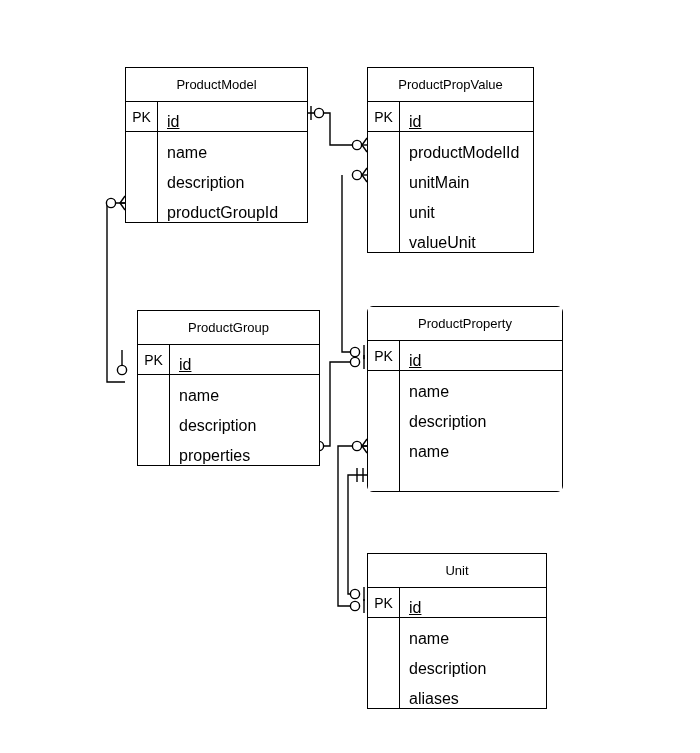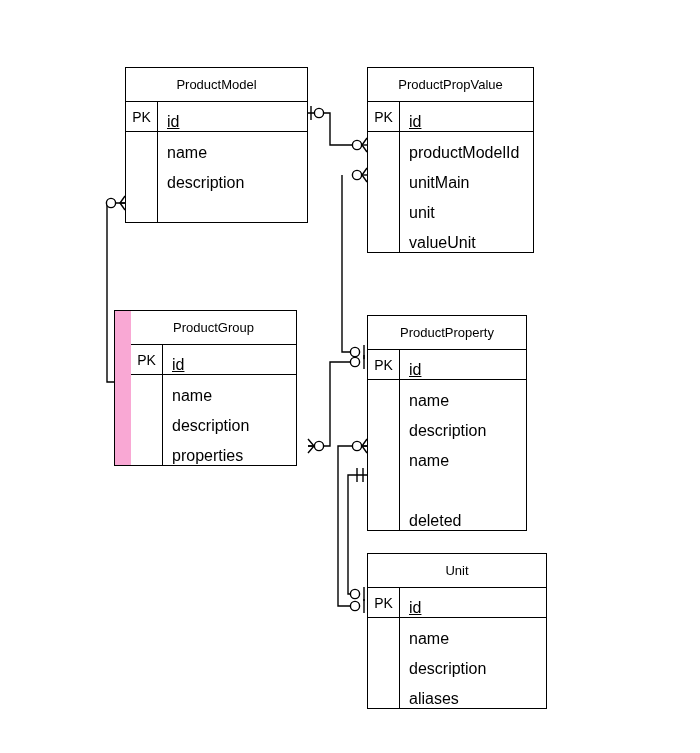--- a/index.html
+++ b/index.html
@@ -166,20 +166,21 @@
     <div class="row">
       <div class="row-key"></div>
       <div class="row-name">name</div>
     </div>
     <div class="row">
       <div class="row-key"></div>
       <div class="row-name">description</div>
     </div>
     <div class="row">
       <div class="row-key"></div>
+      <div class="row-name">productGroupId</div>
     </div>
   </div>
 
   <div class="entity" style="left:367px; top:67px; width:167px;">
     <div class="entity-header">ProductPropValue</div>
     <div class="row pk-row">
       <div class="row-key">PK</div>
       <div class="row-name underline">
           <span>id</span>
         </div>
@@ -195,21 +196,21 @@
     <div class="row">
       <div class="row-key"></div>
       <div class="row-name">unit</div>
     </div>
     <div class="row">
       <div class="row-key"></div>
       <div class="row-name">valueUnit</div>
     </div>
   </div>
 
-  <div class="entity" style="left:114px; top:310px; width:183px;padding-left:16px;">
+  <div class="entity" style="left:137px; top:310px; width:183px;">
     <div class="entity-header">ProductGroup</div>
     <div class="row pk-row">
       <div class="row-key">PK</div>
       <div class="row-name underline">
           <span>id</span>
         </div>
     </div>
     <div class="row">
       <div class="row-key"></div>
       <div class="row-name">name</div>
@@ -217,21 +218,21 @@
     <div class="row">
       <div class="row-key"></div>
       <div class="row-name">description</div>
     </div>
     <div class="row">
       <div class="row-key"></div>
       <div class="row-name">properties</div>
     </div>
   </div>
 
-  <div class="entity" style="left:367px; top:315px; width:160px;">
+  <div class="entity" style="left:367px; top:306px; width:196px;border-radius:6px;">
     <div class="entity-header">ProductProperty</div>
     <div class="row pk-row">
       <div class="row-key">PK</div>
       <div class="row-name underline">
           <span>id</span>
         </div>
     </div>
     <div class="row">
       <div class="row-key"></div>
       <div class="row-name">name</div>
@@ -239,24 +240,20 @@
     <div class="row">
       <div class="row-key"></div>
       <div class="row-name">description</div>
     </div>
     <div class="row">
       <div class="row-key"></div>
       <div class="row-name">name</div>
     </div>
     <div class="row">
       <div class="row-key"></div>
-    </div>
-    <div class="row">
-      <div class="row-key"></div>
-      <div class="row-name">deleted</div>
     </div>
   </div>
 
   <div class="entity" style="left:367px; top:553px; width:180px;">
     <div class="entity-header">Unit</div>
     <div class="row pk-row">
       <div class="row-key">PK</div>
       <div class="row-name underline">
           <span>id</span>
         </div>

